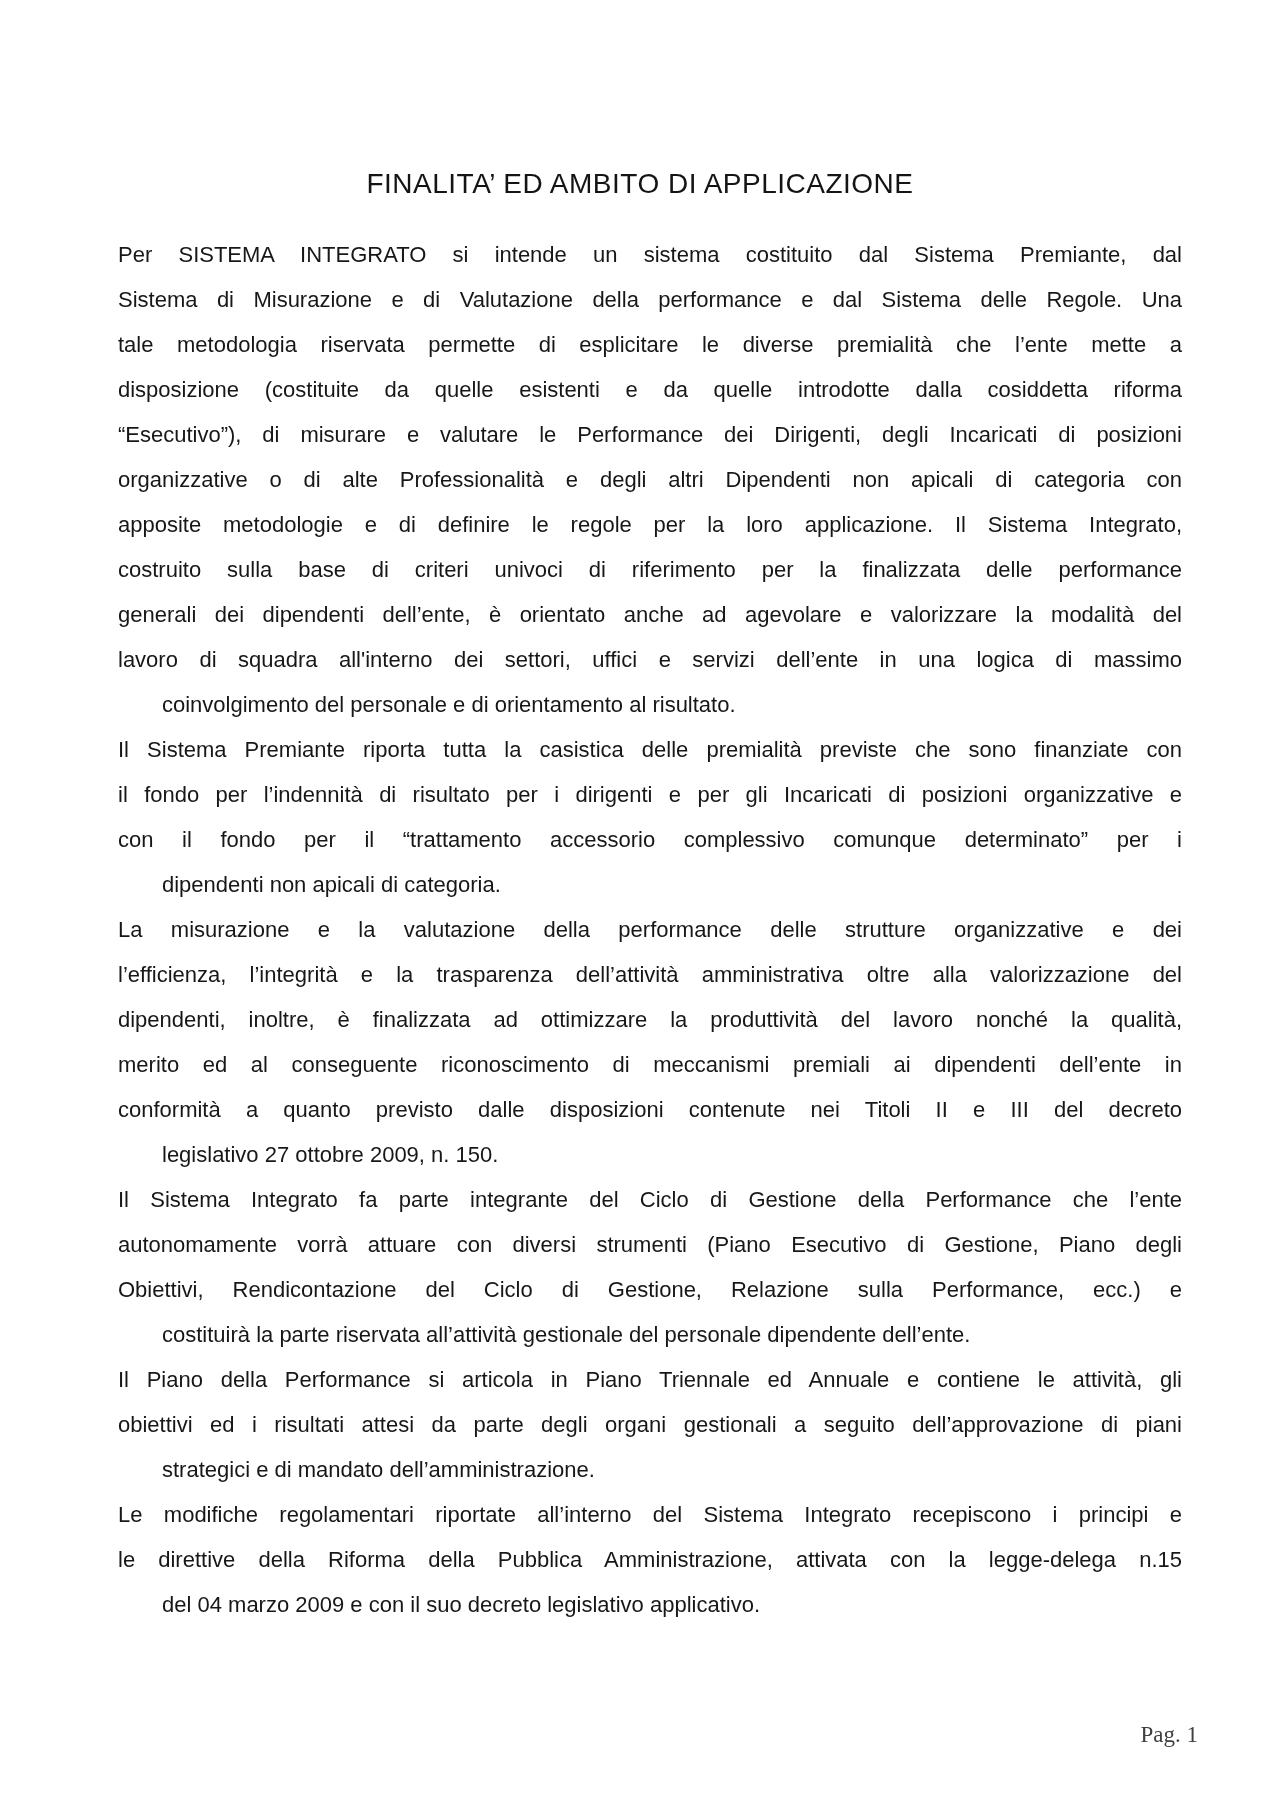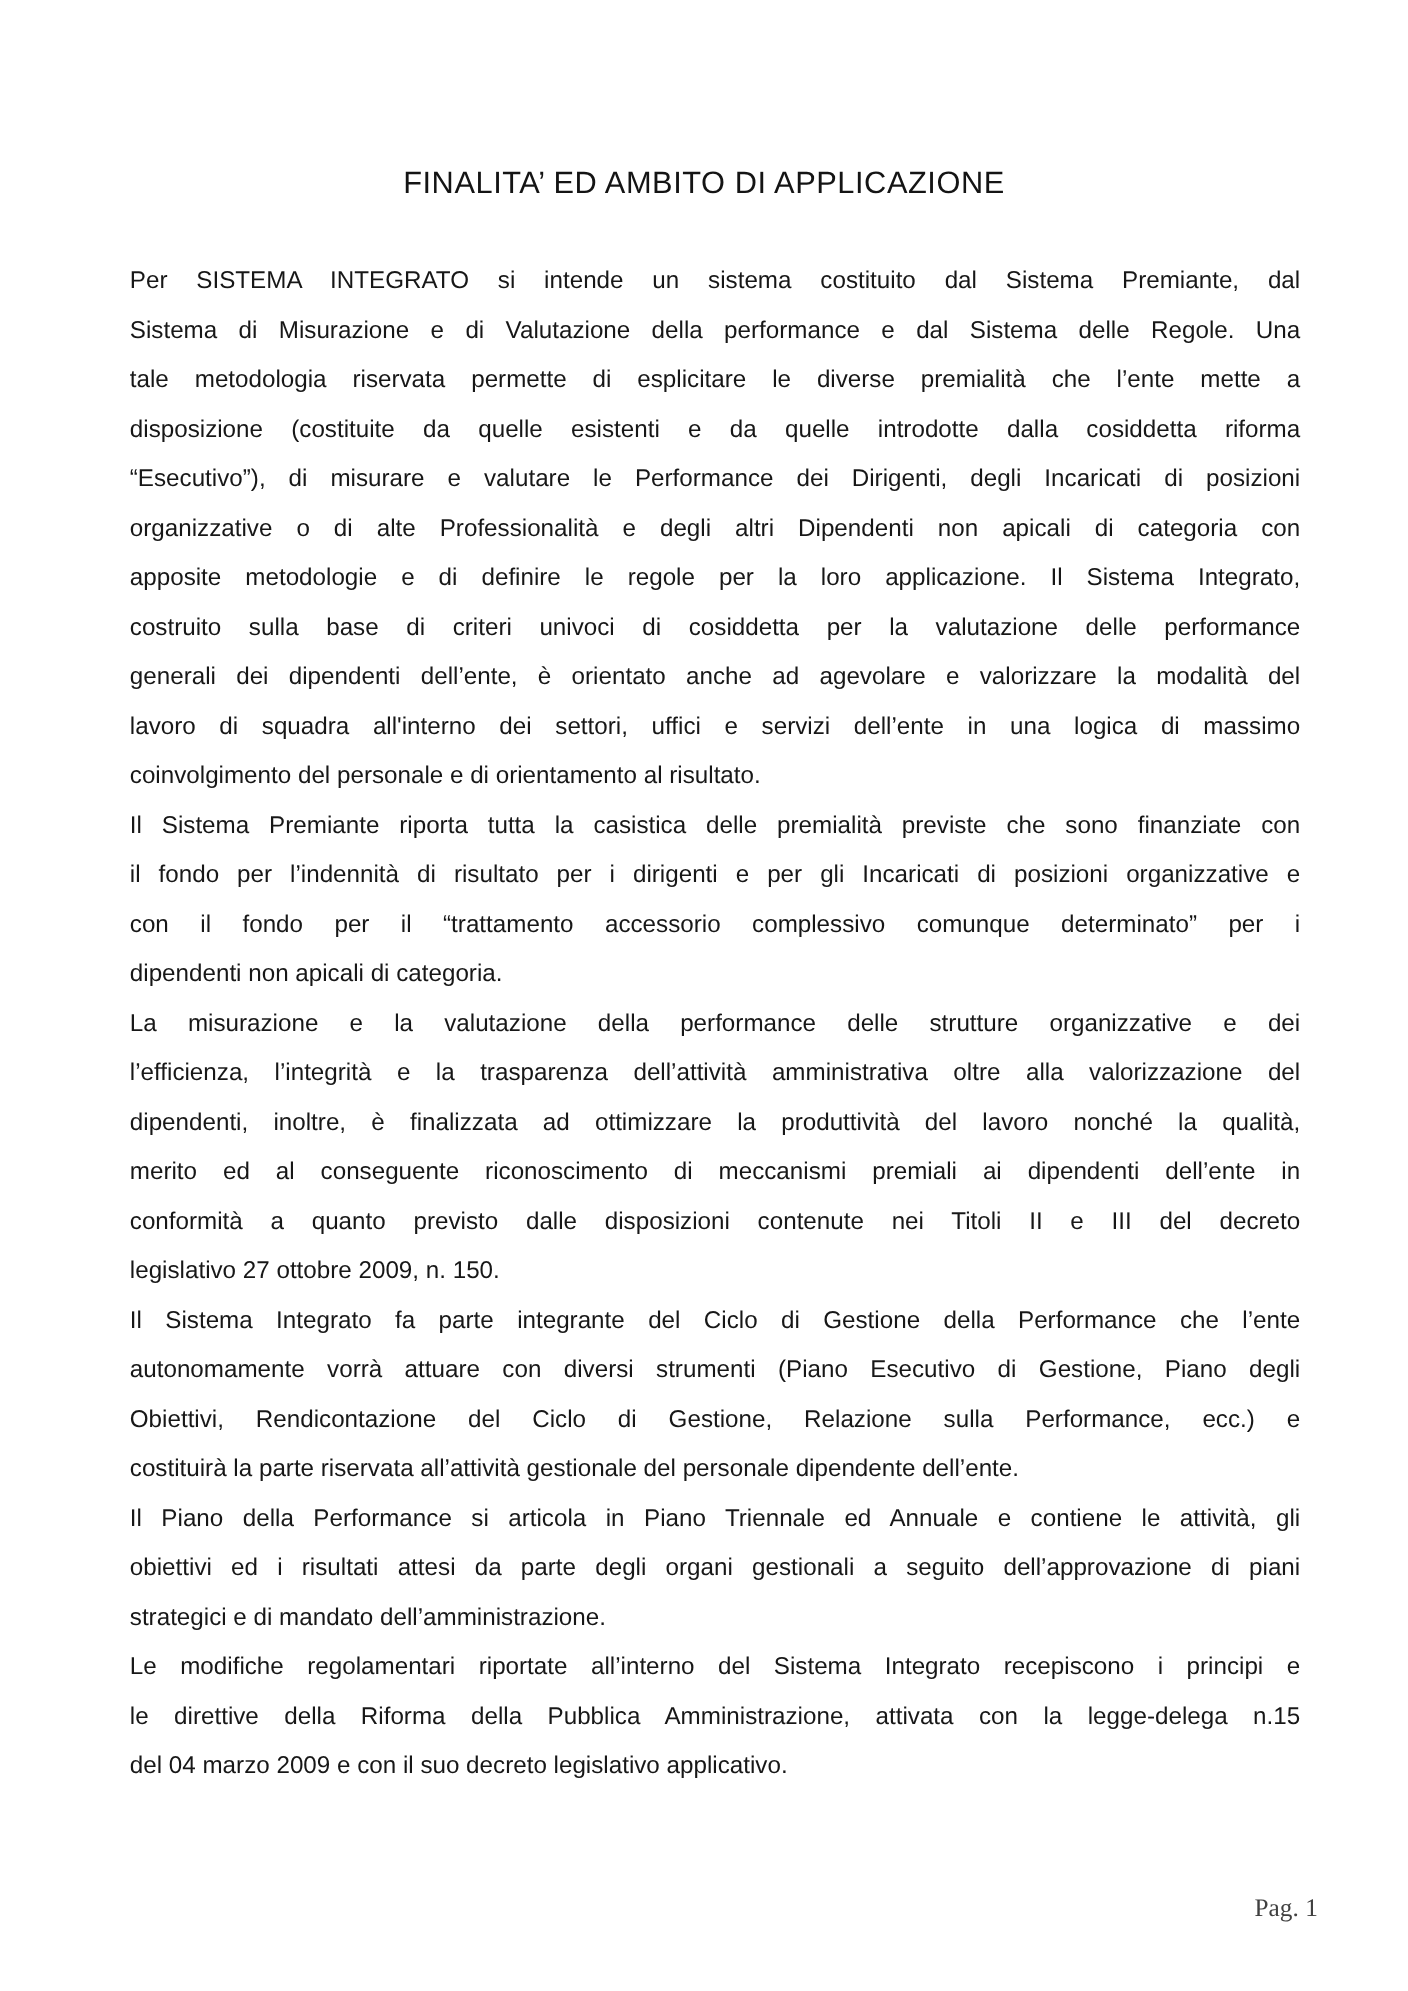--- a/index.html
+++ b/index.html
@@ -11,21 +11,21 @@
     position: relative;
     width: 1280px;
     height: 1810px;
     background: #ffffff;
     overflow: hidden;
     font-family: "Liberation Sans", sans-serif;
     color: #151515;
   }
   .doc-title {
     position: absolute;
-    top: 146px;
+    top: 164px;
     left: 0;
     width: 100%;
     text-align: center;
     font-size: 28px;
     line-height: 40px;
     font-weight: 400;
     letter-spacing: 0.5px;
     color: #141414;
   }
   .doc-body {
@@ -39,20 +39,21 @@
   .line {
     height: 45px;
     line-height: 45px;
     text-align: justify;
     text-align-last: justify;
     text-justify: inter-word;
     white-space: normal;
   }
   .line.last {
     text-align-last: left;
+    margin-left: 44px;
   }
   .page-footer {
     position: absolute;
     top: 1720px;
     right: 82px;
     font-family: "Liberation Serif", serif;
     font-size: 23px;
     line-height: 30px;
     color: #404040;
   }
@@ -64,21 +65,21 @@
   <div class="doc-title">FINALITA’ ED AMBITO DI APPLICAZIONE</div>
 
   <div class="doc-body">
       <div class="line">Per SISTEMA INTEGRATO si intende un sistema costituito dal Sistema Premiante, dal</div>
       <div class="line">Sistema di Misurazione e di Valutazione della performance e dal Sistema delle Regole. Una</div>
       <div class="line">tale metodologia riservata permette di esplicitare le diverse premialità che l’ente mette a</div>
       <div class="line">disposizione (costituite da quelle esistenti e da quelle introdotte dalla cosiddetta riforma</div>
       <div class="line">“Esecutivo”), di misurare e valutare le Performance dei Dirigenti, degli Incaricati di posizioni</div>
       <div class="line">organizzative o di alte Professionalità e degli altri Dipendenti non apicali di categoria con</div>
       <div class="line">apposite metodologie e di definire le regole per la loro applicazione. Il Sistema Integrato,</div>
-      <div class="line">costruito sulla base di criteri univoci di cosiddetta per la valutazione delle performance</div>
+      <div class="line">costruito sulla base di criteri univoci di riferimento per la finalizzata delle performance</div>
       <div class="line">generali dei dipendenti dell’ente, è orientato anche ad agevolare e valorizzare la modalità del</div>
       <div class="line">lavoro di squadra all'interno dei settori, uffici e servizi dell’ente in una logica di massimo</div>
       <div class="line last">coinvolgimento del personale e di orientamento al risultato.</div>
       <div class="line">Il Sistema Premiante riporta tutta la casistica delle premialità previste che sono finanziate con</div>
       <div class="line">il fondo per l’indennità di risultato per i dirigenti e per gli Incaricati di posizioni organizzative e</div>
       <div class="line">con il fondo per il “trattamento accessorio complessivo comunque determinato” per i</div>
       <div class="line last">dipendenti non apicali di categoria.</div>
       <div class="line">La misurazione e la valutazione della performance delle strutture organizzative e dei</div>
       <div class="line">l’efficienza, l’integrità e la trasparenza dell’attività amministrativa oltre alla valorizzazione del</div>
       <div class="line">dipendenti, inoltre, è finalizzata ad ottimizzare la produttività del lavoro nonché la qualità,</div>

